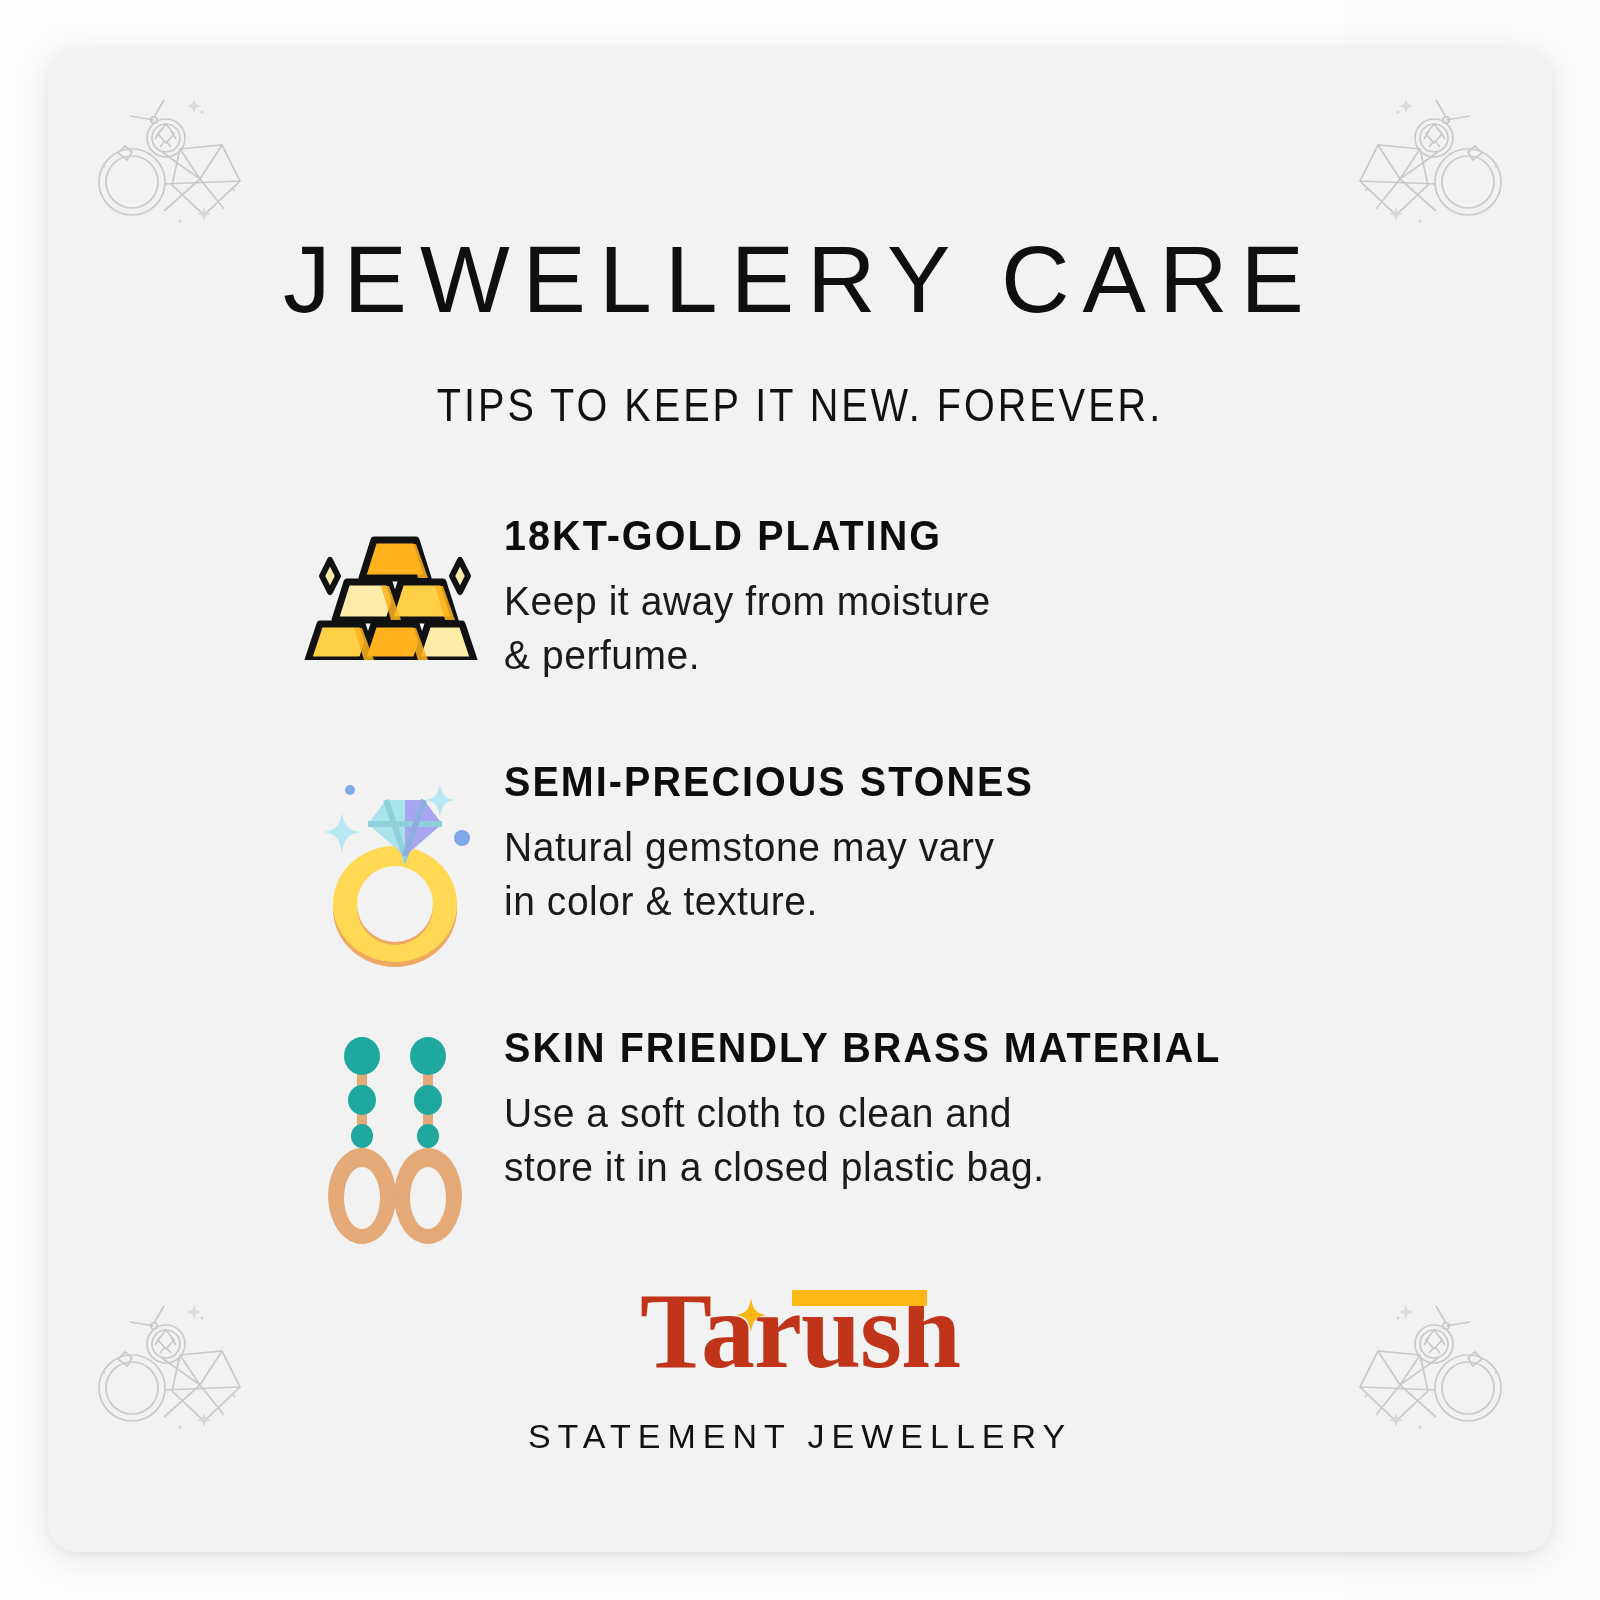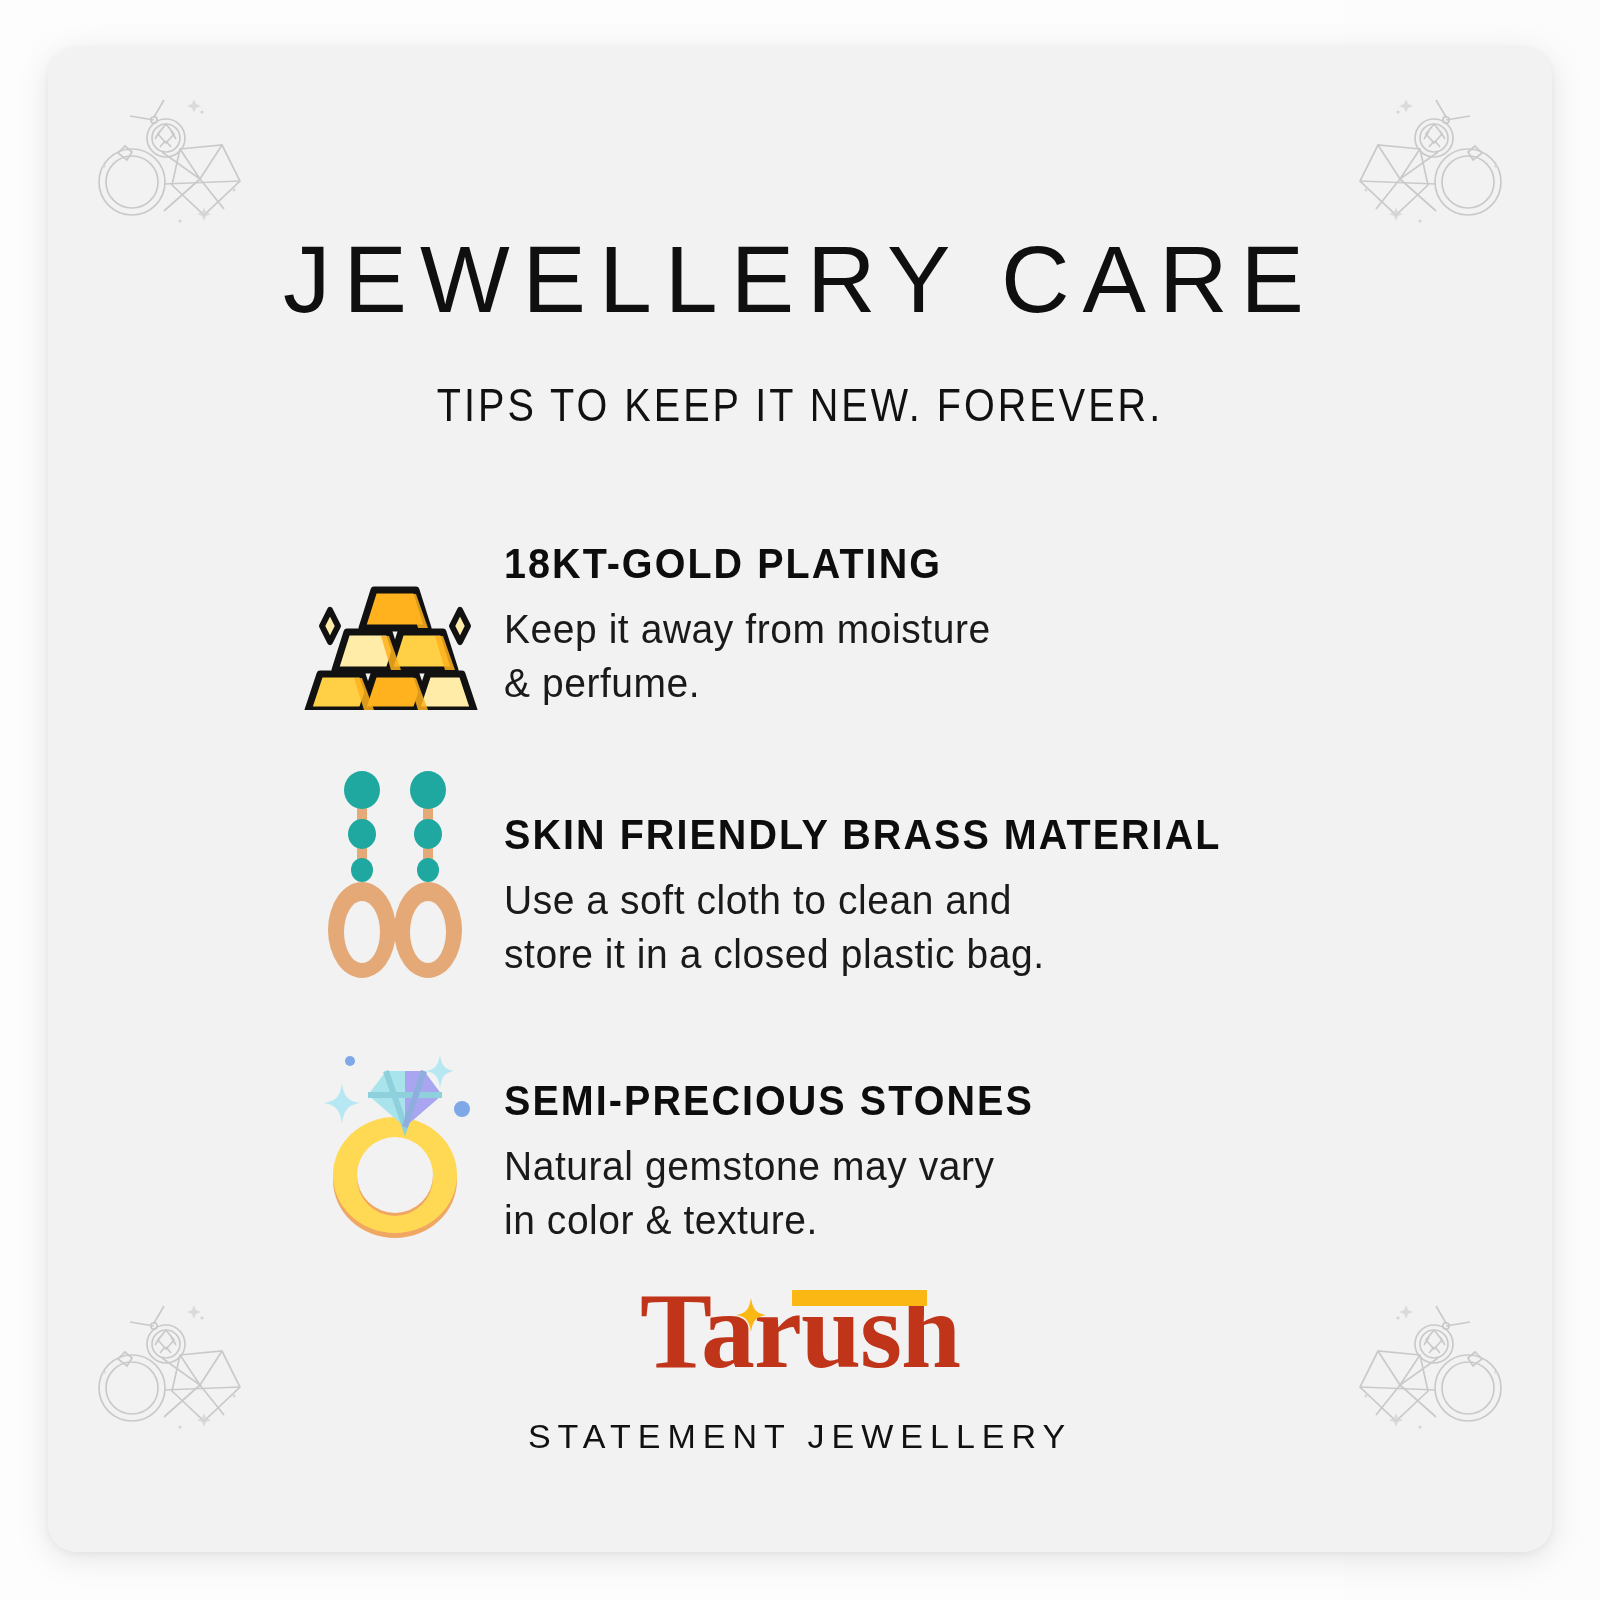--- a/index.html
+++ b/index.html
@@ -72,21 +72,21 @@
 
   
   .tips {
     position: absolute;
     top: 462px;
     left: 0; right: 0;
   }
   .tip {
     position: relative;
     display: flex;
-    align-items: flex-end;
+    align-items: flex-start;
     padding-left: 252px;
     margin-bottom: 46px;
     min-height: 200px;
   }
   .tip-icon {
     width: 190px;
     flex: 0 0 190px;
     display: flex;
     align-items: flex-start;
     justify-content: center;
@@ -314,20 +314,58 @@
           <div class="tip-heading">18KT-GOLD PLATING</div>
           <div class="tip-text">
             <span>Keep it away from moisture</span>
             <span>&amp; perfume.</span>
           </div>
         </div>
       </div>
 
       <div class="tip">
         <div class="tip-icon">
+          <svg viewBox="0 0 190 210" width="190" height="210">
+
+            <g fill="#b7e7f2">
+              <path d="M42 46 c2 14 6 18 18 20 -12 2 -16 7 -18 21 -2 -14 -6 -19 -18 -21 12 -2 16 -6 18 -20z"></path>
+              <path d="M140 18 c1.6 11 5 14 14 16 -9 1.6 -12 5 -14 17 -1.6 -12 -5 -15 -14 -17 9 -2 12 -5 14 -16z"></path>
+            </g>
+            <g fill="#7fa8e8">
+              <circle cx="50" cy="24" r="5"></circle>
+              <circle cx="162" cy="72" r="8"></circle>
+            </g>
+
+            <g>
+              <ellipse cx="95" cy="143" rx="62" ry="58" fill="#f0a763"></ellipse>
+              <ellipse cx="95" cy="138" rx="62" ry="58" fill="#ffd953"></ellipse>
+              <ellipse cx="95" cy="141" rx="38" ry="38" fill="#f0a763"></ellipse>
+              <ellipse cx="95" cy="138" rx="38" ry="38" fill="#f2f2f2"></ellipse>
+            </g>
+
+            <g>
+              <path d="M68 58 l18 -24 h38 l18 24 -37 32z" fill="#a9e3ec"></path>
+              <path d="M105 34 h19 l18 24 -37 32z" fill="#a9a5f0"></path>
+              <path d="M68 58 h74" stroke="#8fd0dd" stroke-width="6" fill="none"></path>
+              <path d="M86 34 l19 56 19 -56" stroke="#8fd0dd" stroke-width="6" fill="none"></path>
+              <path d="M124 34 l-19 56" stroke="#8f8ae0" stroke-width="6" fill="none" opacity="0.5"></path>
+            </g>
+          </svg>
+        </div>
+        <div class="tip-body">
+          <div class="tip-heading">SEMI-PRECIOUS STONES</div>
+          <div class="tip-text">
+            <span>Natural gemstone may vary</span>
+            <span>in color &amp; texture.</span>
+          </div>
+        </div>
+      </div>
+
+      <div class="tip">
+        <div class="tip-icon">
           <svg viewBox="0 0 190 215" width="190" height="215">
             <g>
 
               <rect x="57" y="18" width="10" height="92" fill="#e4a977"></rect>
               <ellipse cx="62" cy="24" rx="18" ry="19" fill="#1fa8a0"></ellipse>
               <ellipse cx="62" cy="68" rx="14" ry="15" fill="#1fa8a0"></ellipse>
               <ellipse cx="62" cy="104" rx="11" ry="12" fill="#1fa8a0"></ellipse>
               <ellipse cx="62" cy="164" rx="34" ry="48" fill="#e4a977"></ellipse>
               <ellipse cx="62" cy="166" rx="18" ry="31" fill="#f2f2f2"></ellipse>
 
@@ -338,58 +376,20 @@
               <ellipse cx="128" cy="164" rx="34" ry="48" fill="#e4a977"></ellipse>
               <ellipse cx="128" cy="166" rx="18" ry="31" fill="#f2f2f2"></ellipse>
             </g>
           </svg>
         </div>
         <div class="tip-body">
           <div class="tip-heading">SKIN FRIENDLY BRASS MATERIAL</div>
           <div class="tip-text">
             <span>Use a soft cloth to clean and</span>
             <span>store it in a closed plastic bag.</span>
-          </div>
-        </div>
-      </div>
-
-      <div class="tip">
-        <div class="tip-icon">
-          <svg viewBox="0 0 190 210" width="190" height="210">
-
-            <g fill="#b7e7f2">
-              <path d="M42 46 c2 14 6 18 18 20 -12 2 -16 7 -18 21 -2 -14 -6 -19 -18 -21 12 -2 16 -6 18 -20z"></path>
-              <path d="M140 18 c1.6 11 5 14 14 16 -9 1.6 -12 5 -14 17 -1.6 -12 -5 -15 -14 -17 9 -2 12 -5 14 -16z"></path>
-            </g>
-            <g fill="#7fa8e8">
-              <circle cx="50" cy="24" r="5"></circle>
-              <circle cx="162" cy="72" r="8"></circle>
-            </g>
-
-            <g>
-              <ellipse cx="95" cy="143" rx="62" ry="58" fill="#f0a763"></ellipse>
-              <ellipse cx="95" cy="138" rx="62" ry="58" fill="#ffd953"></ellipse>
-              <ellipse cx="95" cy="141" rx="38" ry="38" fill="#f0a763"></ellipse>
-              <ellipse cx="95" cy="138" rx="38" ry="38" fill="#f2f2f2"></ellipse>
-            </g>
-
-            <g>
-              <path d="M68 58 l18 -24 h38 l18 24 -37 32z" fill="#a9e3ec"></path>
-              <path d="M105 34 h19 l18 24 -37 32z" fill="#a9a5f0"></path>
-              <path d="M68 58 h74" stroke="#8fd0dd" stroke-width="6" fill="none"></path>
-              <path d="M86 34 l19 56 19 -56" stroke="#8fd0dd" stroke-width="6" fill="none"></path>
-              <path d="M124 34 l-19 56" stroke="#8f8ae0" stroke-width="6" fill="none" opacity="0.5"></path>
-            </g>
-          </svg>
-        </div>
-        <div class="tip-body">
-          <div class="tip-heading">SEMI-PRECIOUS STONES</div>
-          <div class="tip-text">
-            <span>Natural gemstone may vary</span>
-            <span>in color &amp; texture.</span>
           </div>
         </div>
       </div>
 
     </div>
 
     <div class="footer">
       <div class="logo-wrap">
         <span class="logo-text">Tarush</span>
         <span class="logo-bar"></span>

